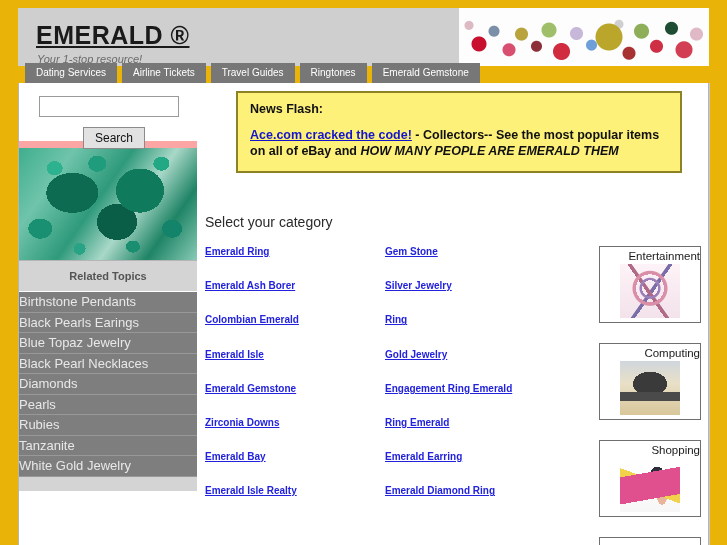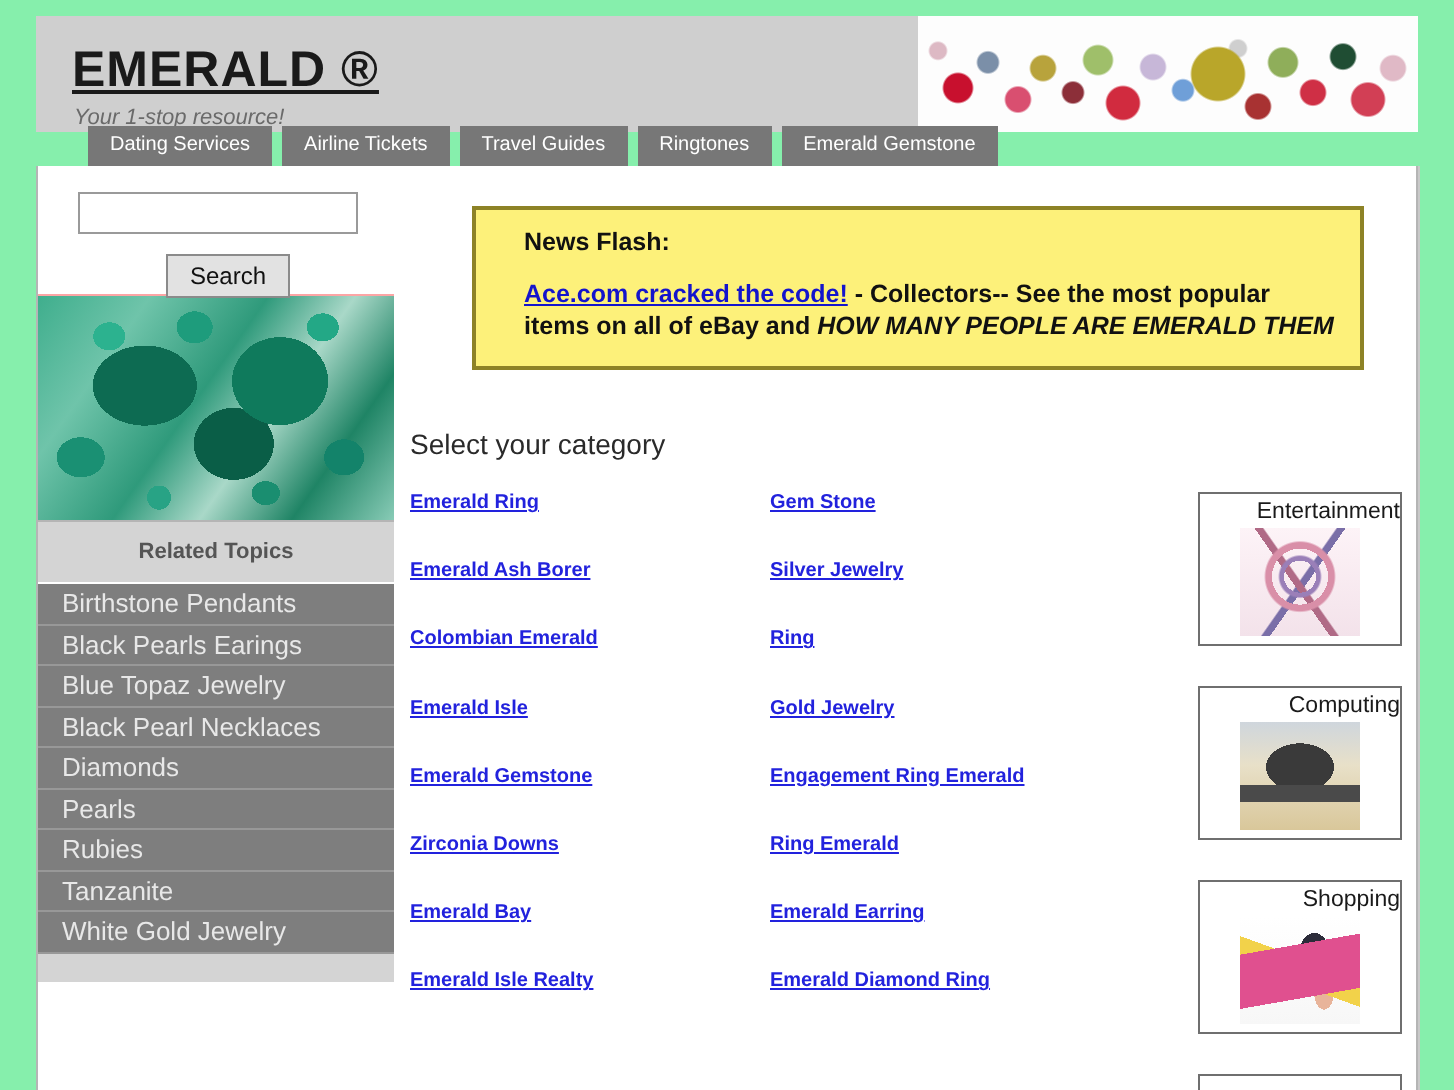--- a/index.html
+++ b/index.html
@@ -7,21 +7,21 @@
     margin: 0; padding: 0;
     width: 727px; height: 545px;
     overflow: hidden;
     background: #efefef;
     font-family: "Liberation Sans", sans-serif;
   }
 
   #page {
     position: relative;
     width: 727px; height: 545px;
-    background: #86efac;
+    background: #eab308;
   }
 
   
   .header-band {
     position: absolute;
     left: 18px; top: 8px;
     width: 691px; height: 58px;
     background: #cfcfcf;
     overflow: hidden;
   }
@@ -63,21 +63,21 @@
       radial-gradient(circle at 90% 72%, #d23f55 0 8px, transparent 9px),
       radial-gradient(circle at 95% 45%, #e0b9c6 0 6px, transparent 7px),
       radial-gradient(circle at 4% 30%, #ddb9c4 0 4px, transparent 5px),
       radial-gradient(circle at 64% 28%, #cfcfcf 0 4px, transparent 5px),
       #fdfdfd;
   }
 
   
   .tabs {
     position: absolute;
-    left: 44px; top: 63px;
+    left: 25px; top: 63px;
     display: flex;
     gap: 5px;
     z-index: 5;
     justify-content: center;
   }
   .tab {
     background: #777777;
     color: #ffffff;
     font-size: 10px;
     padding: 4px 11px 5px 11px;
@@ -97,21 +97,21 @@
 
   
   .sidebar {
     position: absolute;
     left: 0px; top: 0px;
     width: 178px;
   }
   .search-box {
     height: 65px;
     background: #ffffff;
-    border-bottom: 1px solid #fca5a5;
+    border-bottom: 7px solid #fca5a5;
     position: relative;
   }
   .search-input {
     position: absolute;
     left: 20px; top: 13px;
     width: 140px; height: 21px;
     border: 1px solid #9a9a9a;
     background: #ffffff;
     font-size: 12px;
     padding: 2px 4px;
@@ -155,42 +155,42 @@
     color: #555555;
     border-bottom: 1px solid #ffffff;
   }
   .topics-list {
     background: #8a8a8a;
     padding: 0;
   }
   .topic-item {
     height: 20.5px;
     line-height: 20.5px;
-    padding-left: 12px;
+    padding-left: 0;
     font-size: 13px;
     color: #e8e8e8;
     background: #7e7e7e;
     border-bottom: 1px solid #989898;
     white-space: nowrap;
     overflow: hidden;
     cursor: pointer;
   }
   .topics-footer {
     height: 14px;
     background: #d4d4d4;
   }
 
   
   .news-flash {
     position: absolute;
-    left: 217px; top: 20px;
+    left: 217px; top: 8px;
     width: 446px;
     background: #fdf17a;
     border: 2px solid #8d8226;
-    padding: 9px 12px 12px 24px;
+    padding: 9px 12px 12px 12px;
   }
   .news-title {
     font-size: 12.5px;
     font-weight: bold;
     color: #111;
     margin-bottom: 11px;
   }
   .news-body {
     font-size: 12.5px;
     font-weight: bold;

